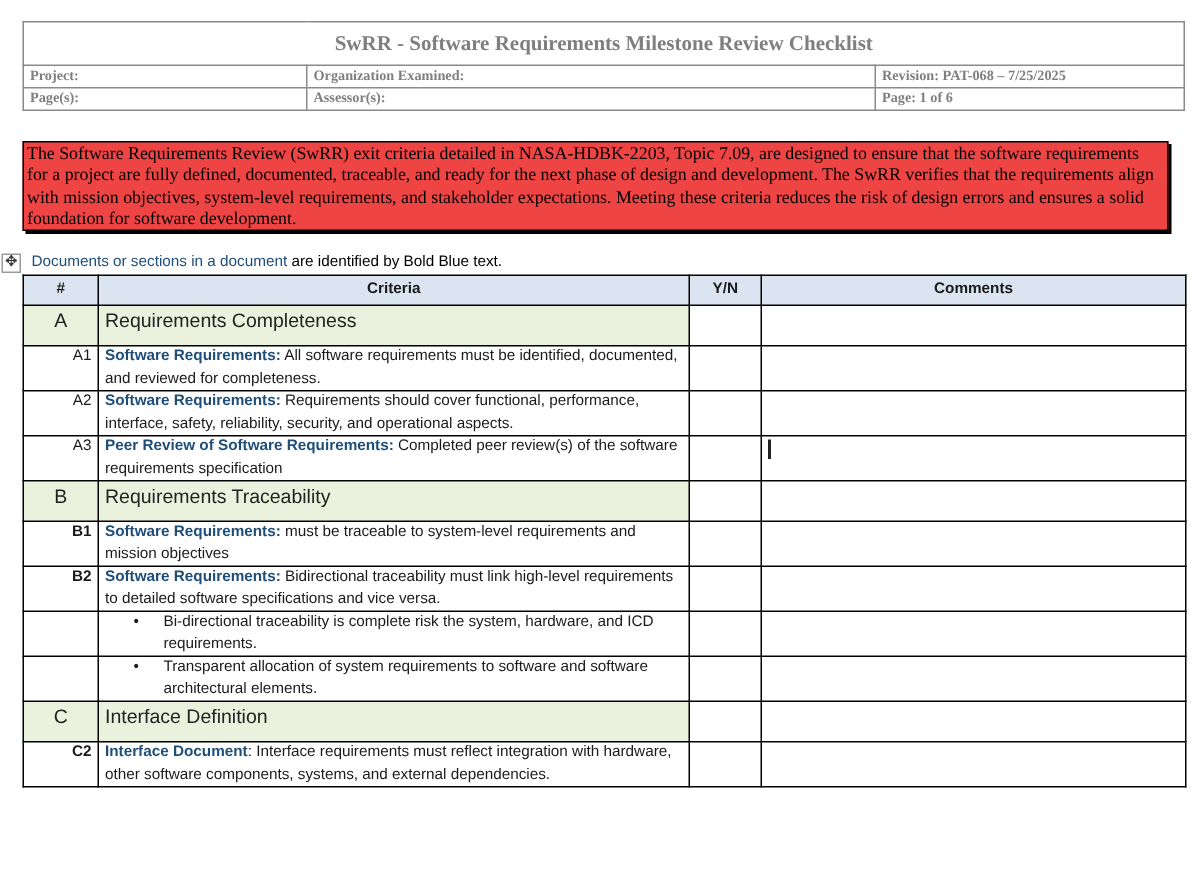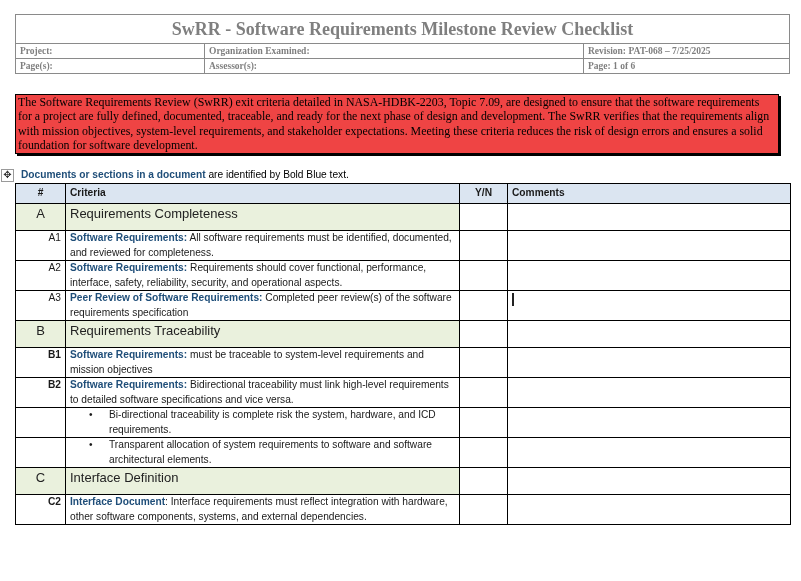--- a/index.html
+++ b/index.html
@@ -1,37 +1,37 @@
 <!DOCTYPE html>
 <html><head>
 <meta charset="utf-8">
 <style>
   html, body { margin:0; padding:0; background:#ffffff; }
   body { width:801px; height:581px; position:relative; overflow:hidden; font-family:"Liberation Serif", serif; color:#000; }
 
   
   .hdr { position:absolute; left:15px; top:14px; width:775px; border:1px solid #8a8a8a; border-collapse:collapse; }
   .hdr td { border:1px solid #8a8a8a; color:#7f7f7f; font-family:"Liberation Serif", serif; font-weight:bold; padding:0 4px; }
-  .hdr .title { text-align:center; font-size:18px; height:27px; padding-top:1px; }
+  .hdr .title { text-align:center; font-size:14px; height:27px; padding-top:1px; }
   .hdr .small { font-size:9.5px; height:14px; }
 
   
   .intro { position:absolute; left:15px; top:94px; width:758px; height:58px; background:#ef4444; border:1px solid #000; box-shadow:2px 2px 0 #000; padding:0 2px; font-family:"Liberation Serif", serif; font-size:11.9px; line-height:14.4px; color:#000; }
 
   
   .move-handle { position:absolute; left:1px; top:169px; width:11px; height:11px; border:1px solid #9a9a9a; background:#fff; font-size:10px; line-height:10px; text-align:center; color:#333; font-family:"DejaVu Sans", sans-serif; }
 
   .legend { position:absolute; left:21px; top:169px; font-family:"Liberation Sans", sans-serif; font-size:10.2px; color:#000; }
-  .legend .bb { color:#1f4e79; font-weight:bold; }
+  .legend .bb { color:#1f4e79; font-weight:normal; }
 
   
   .cl { position:absolute; left:15px; top:183px; border-collapse:collapse; table-layout:fixed; font-family:"Liberation Sans", sans-serif; }
   .cl td, .cl th { border:1px solid #000; padding:0 4px; vertical-align:top; font-size:10.2px; line-height:14.5px; color:#1a1a1a; }
   .cl col.c1 { width:50px; } .cl col.c2 { width:394px; } .cl col.c3 { width:48px; } .cl col.c4 { width:283px; }
-  .cl thead th { background:#dbe5f1; font-weight:bold; text-align:left; height:19px; vertical-align:middle; }
+  .cl thead th { background:#dbe5f1; font-weight:bold; text-align:center; height:19px; vertical-align:middle; }
   .cl thead th.num { text-align:center; }
   .cl tr.sec td.num, .cl tr.sec td.crit { background:#eaf1dd; font-size:13px; height:23px; vertical-align:top; padding-top:3px; color:#222; }
   .cl tr.sec td.num { text-align:center; }
   .cl td.num { text-align:right; }
   .cl td.num.b { font-weight:bold; }
   .cl .lbl { color:#1f4e79; font-weight:bold; }
   .cl tr.item td { height:28px; }
   .cl .bullet { padding-left:20px; position:relative; display:block; margin-left:19px; }
   .cl .bullet::before { content:"•"; position:absolute; left:0; top:0; }
   .cursor { display:inline-block; width:2px; height:13px; background:#222; margin-top:2px; }

